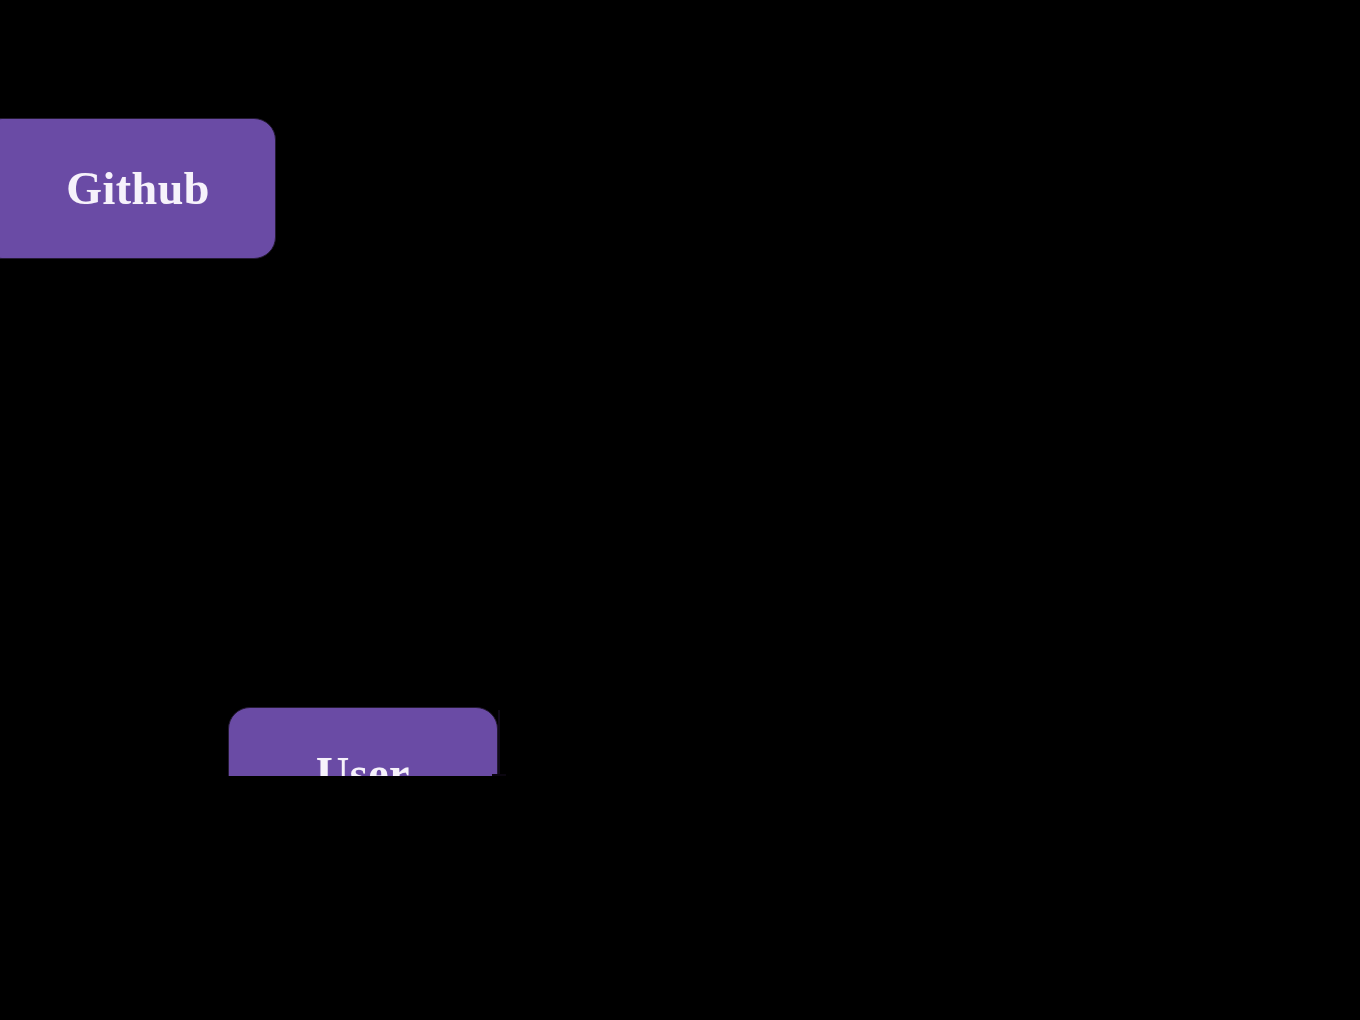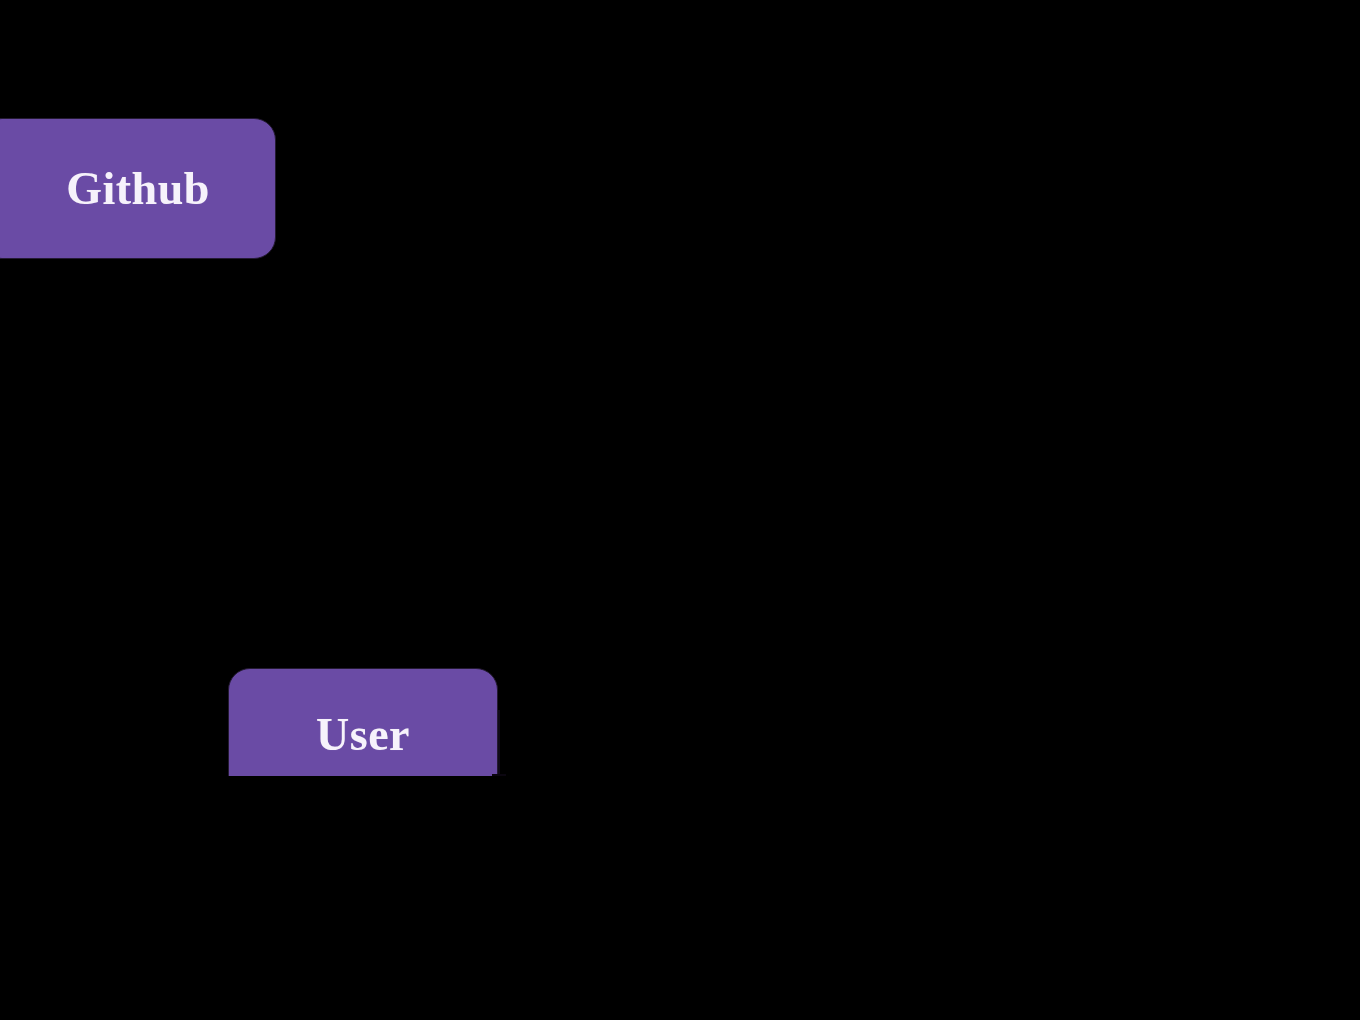--- a/index.html
+++ b/index.html
@@ -44,21 +44,21 @@
     width: 296px;
     height: 141px;
   }
   #node-github .node-label {
     
     transform: translateX(10px);
   }
   
   #node-user {
     left: 228px;
-    top: 668px;
+    top: 707px;
     width: 270px;
     height: 133px;
   }
   
   .edge-stub {
     position: absolute;
     background: #0b0610;
     height: 3px;
   }
   #edge-user-right {

